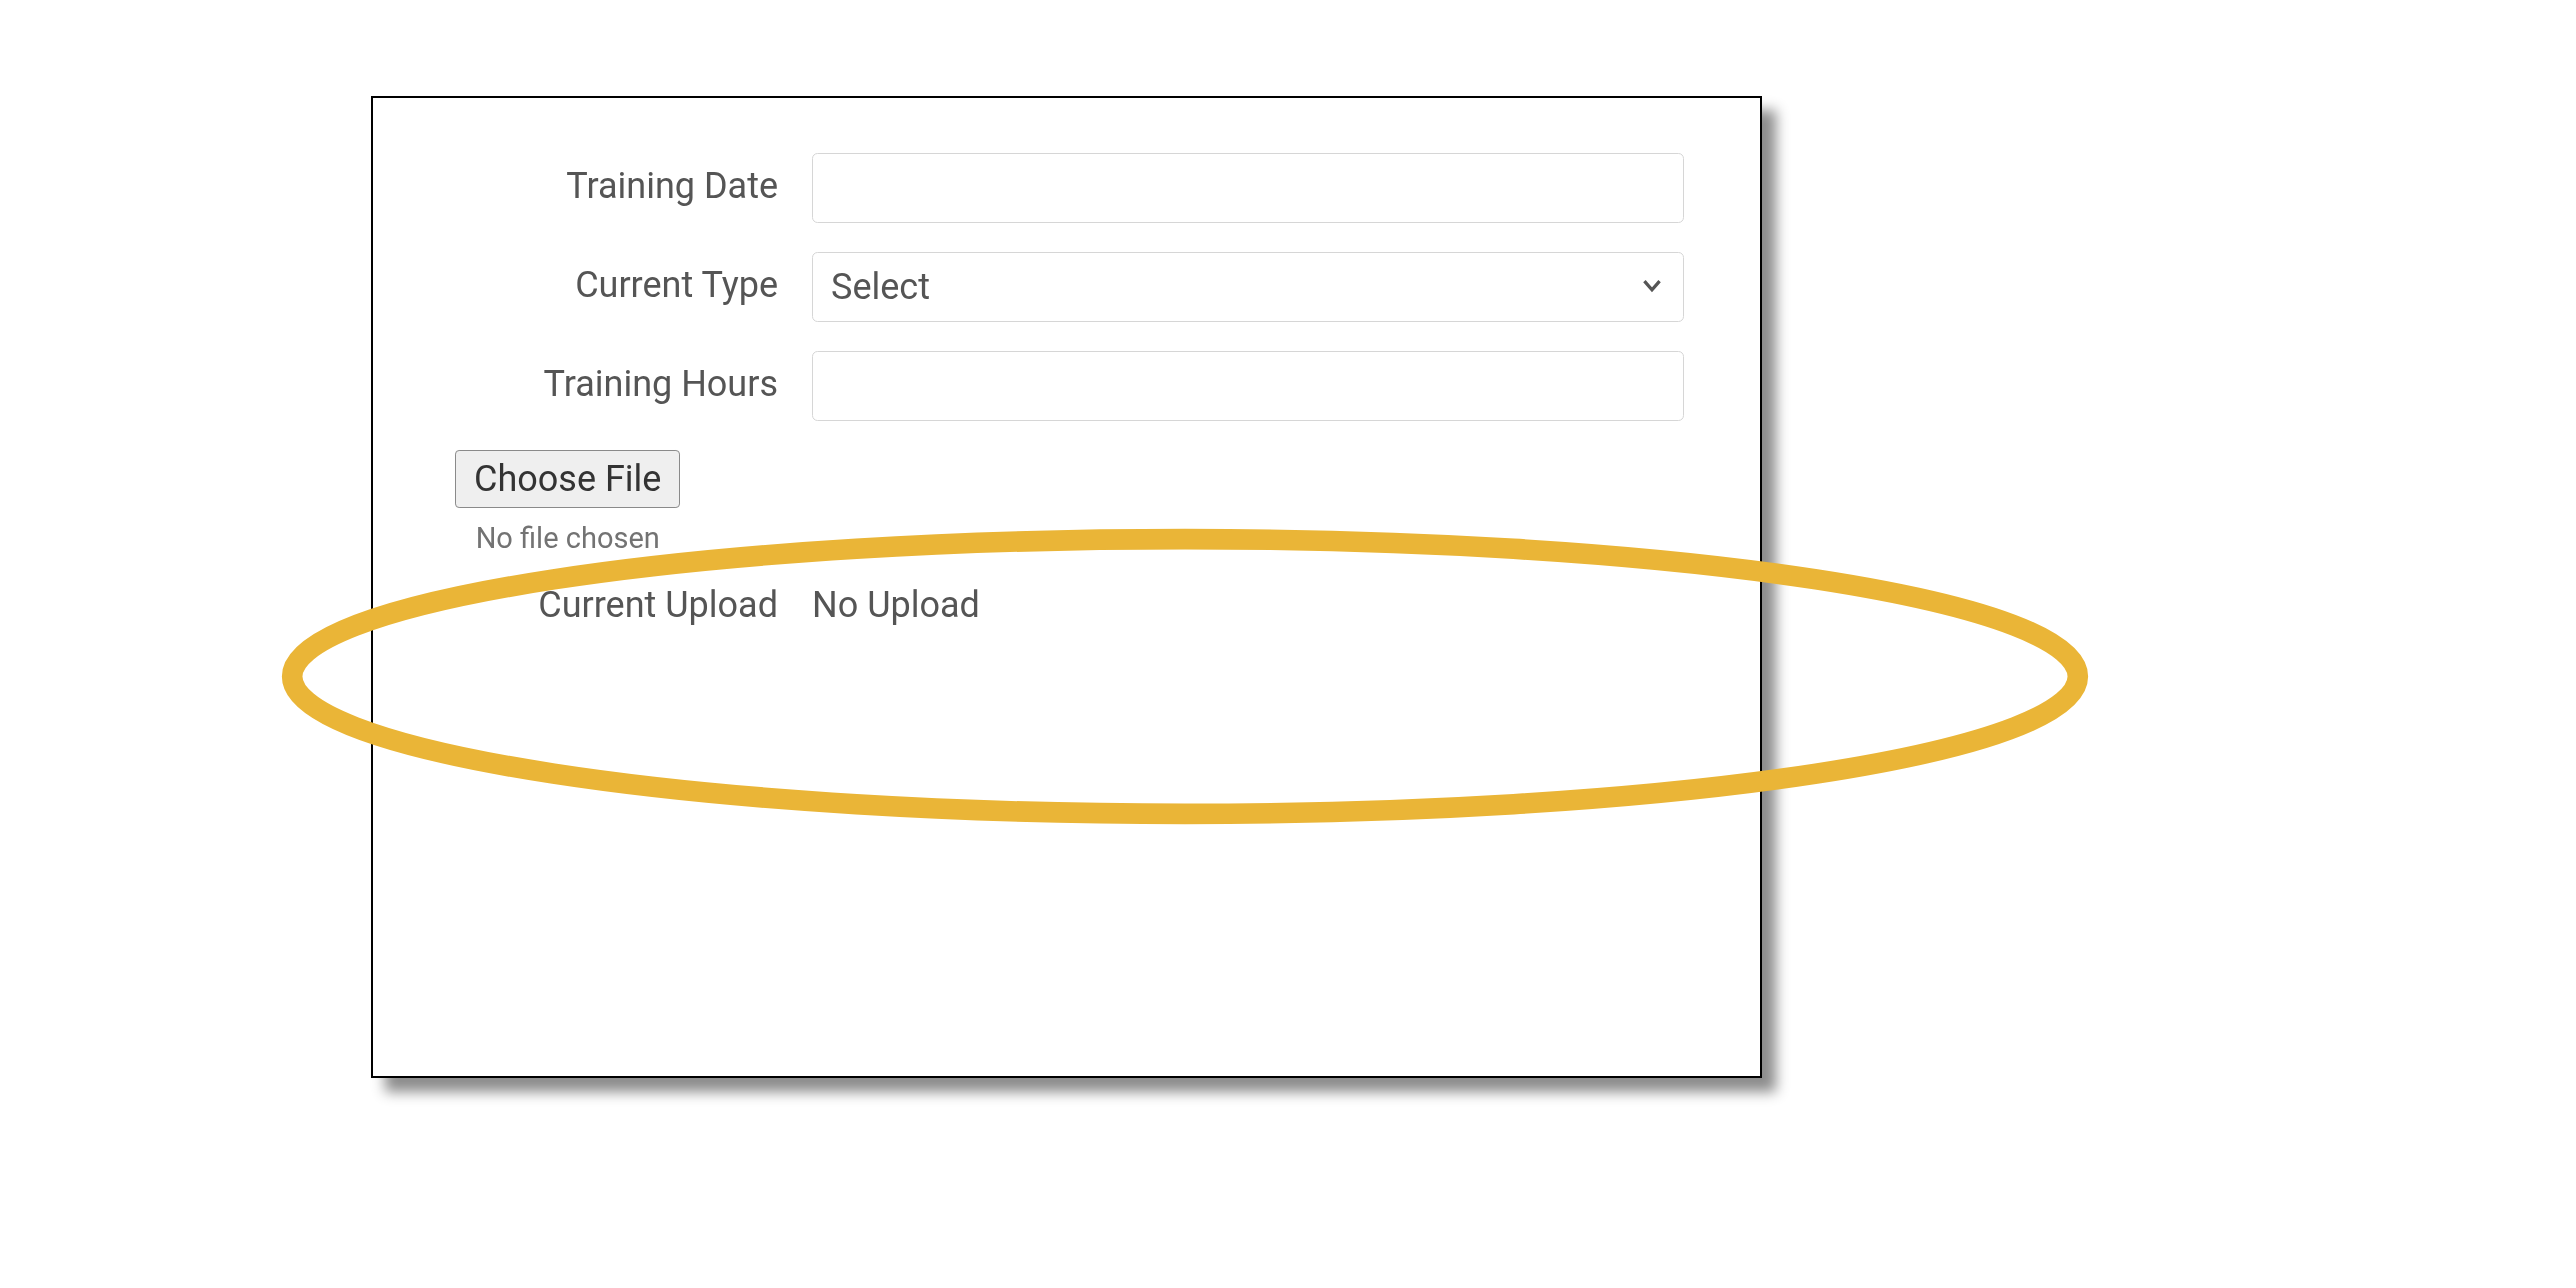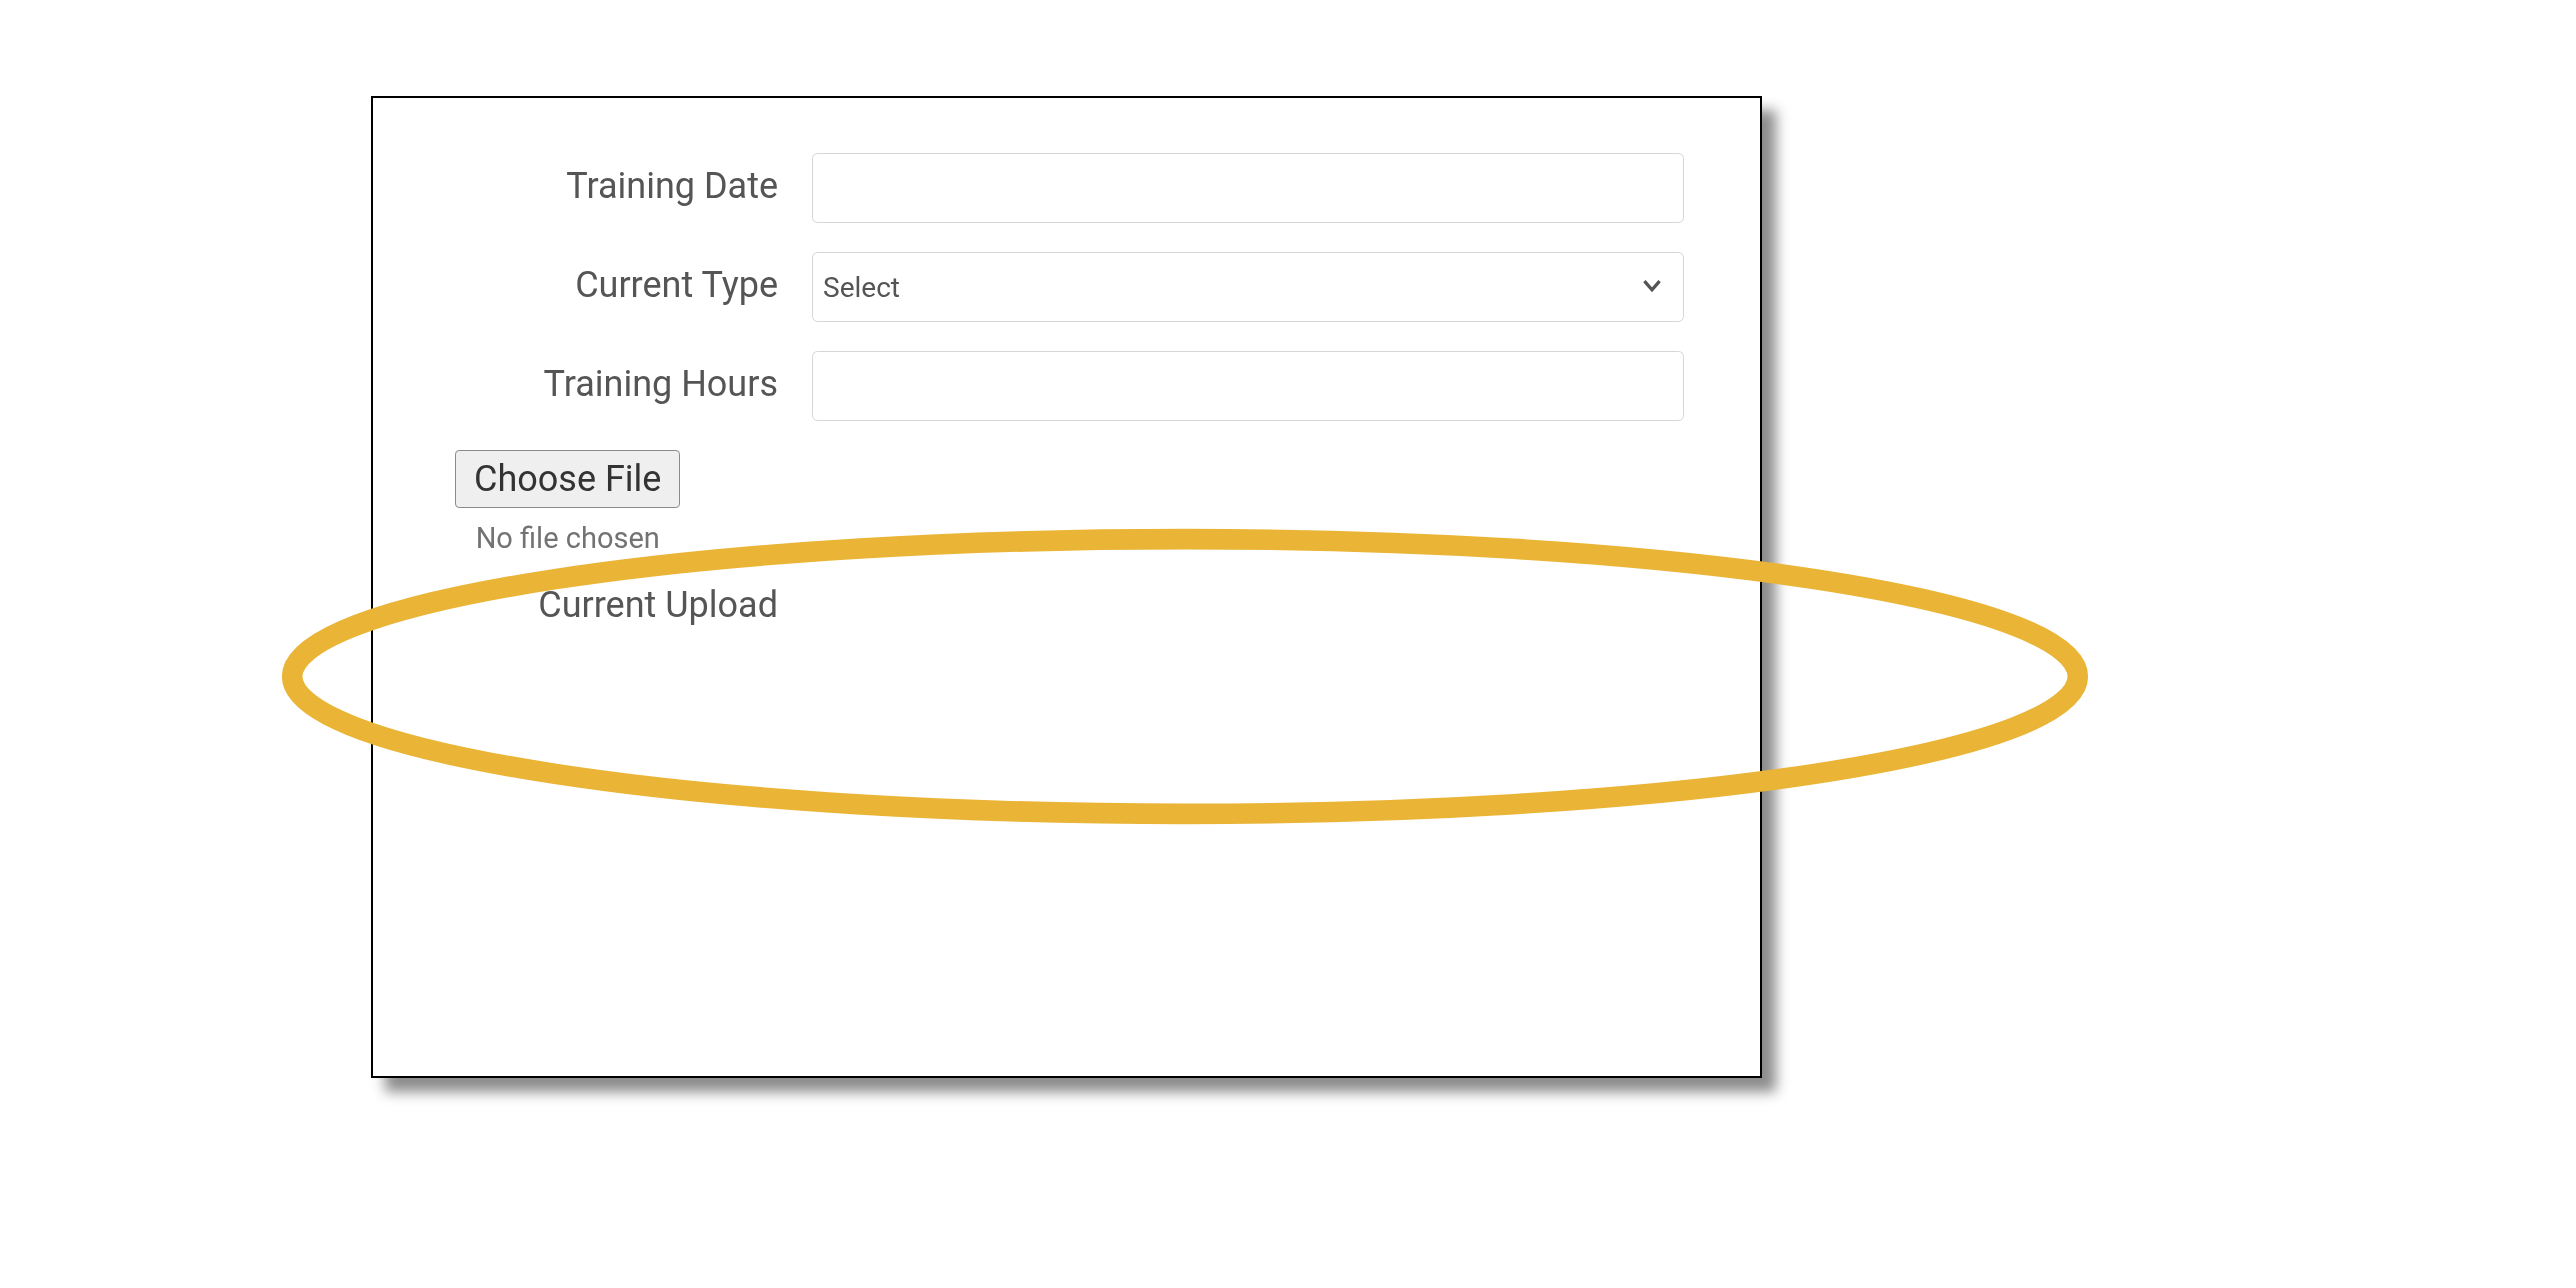--- a/index.html
+++ b/index.html
@@ -67,22 +67,22 @@
     }
     .select-wrapper {
       position: relative;
       width: 100%;
     }
     .select-input {
       width: 100%;
       height: 70px;
       border: 1.4px solid #d6d6d6;
       border-radius: 5.5px;
-      font-size: 28px;
-      padding: 0 10px;
+      font-size: 36px;
+      padding: 0 18px;
       color: #555555;
       background: #ffffff;
       display: flex;
       align-items: center;
       cursor: pointer;
     }
     .chevron-icon {
       position: absolute;
       right: 19px;
       top: 50%;
@@ -188,20 +188,23 @@
       <div class="input-col">
         <div class="file-wrapper">
           <button class="choose-file-btn">Choose File</button>
           <span class="file-status">No file chosen</span>
         </div>
       </div>
     </div>
 
     <div class="form-row align-center">
       <div class="label-col no-pad">Current Upload</div>
+      <div class="input-col">
+        <span class="static-text">No Upload</span>
+      </div>
     </div>
 
   </div>
 </div>
 
 <div class="highlight-ellipse">
   <svg viewBox="0 0 2650 450" preserveAspectRatio="none">
     <ellipse cx="1325" cy="225" rx="1300" ry="200" fill="none" stroke="#eab537" stroke-width="30"></ellipse>
   </svg>
 </div>

